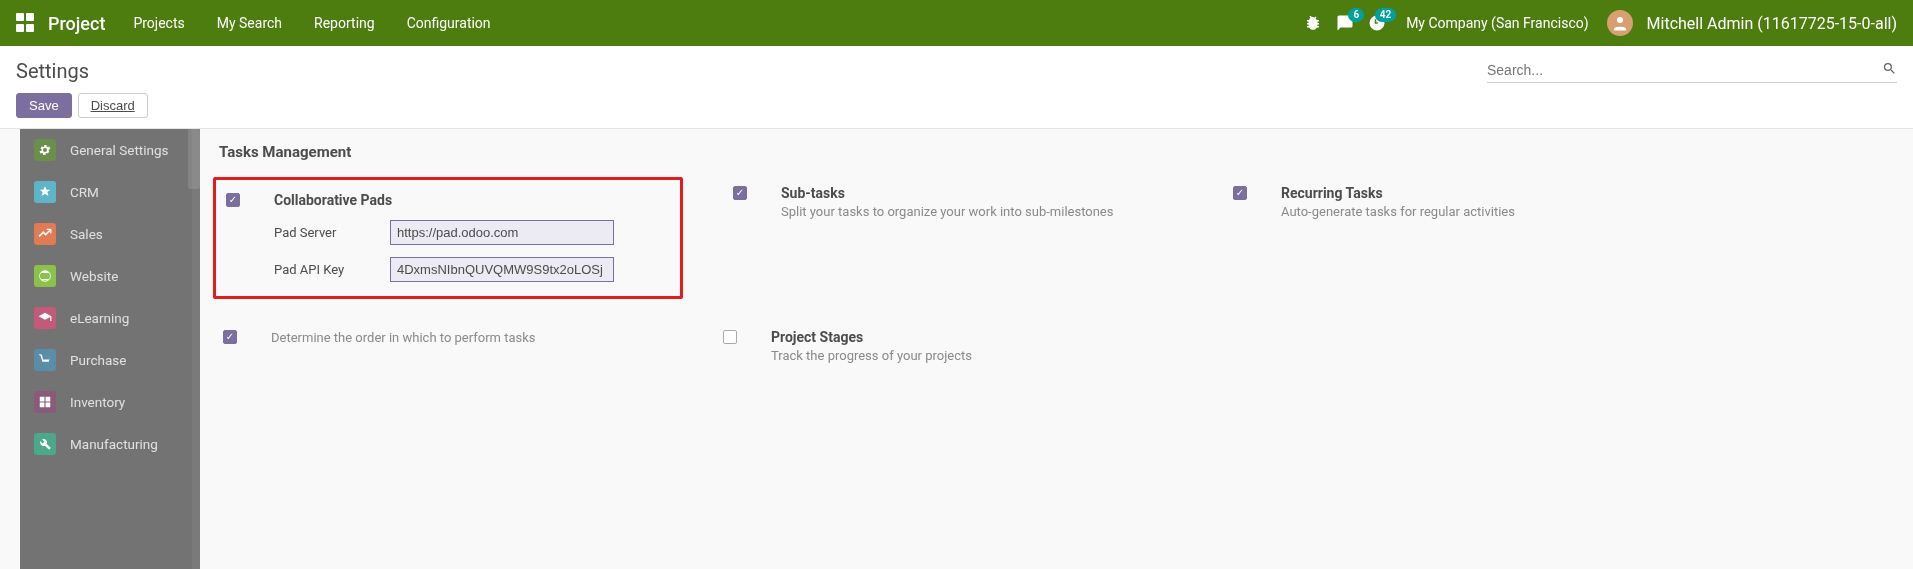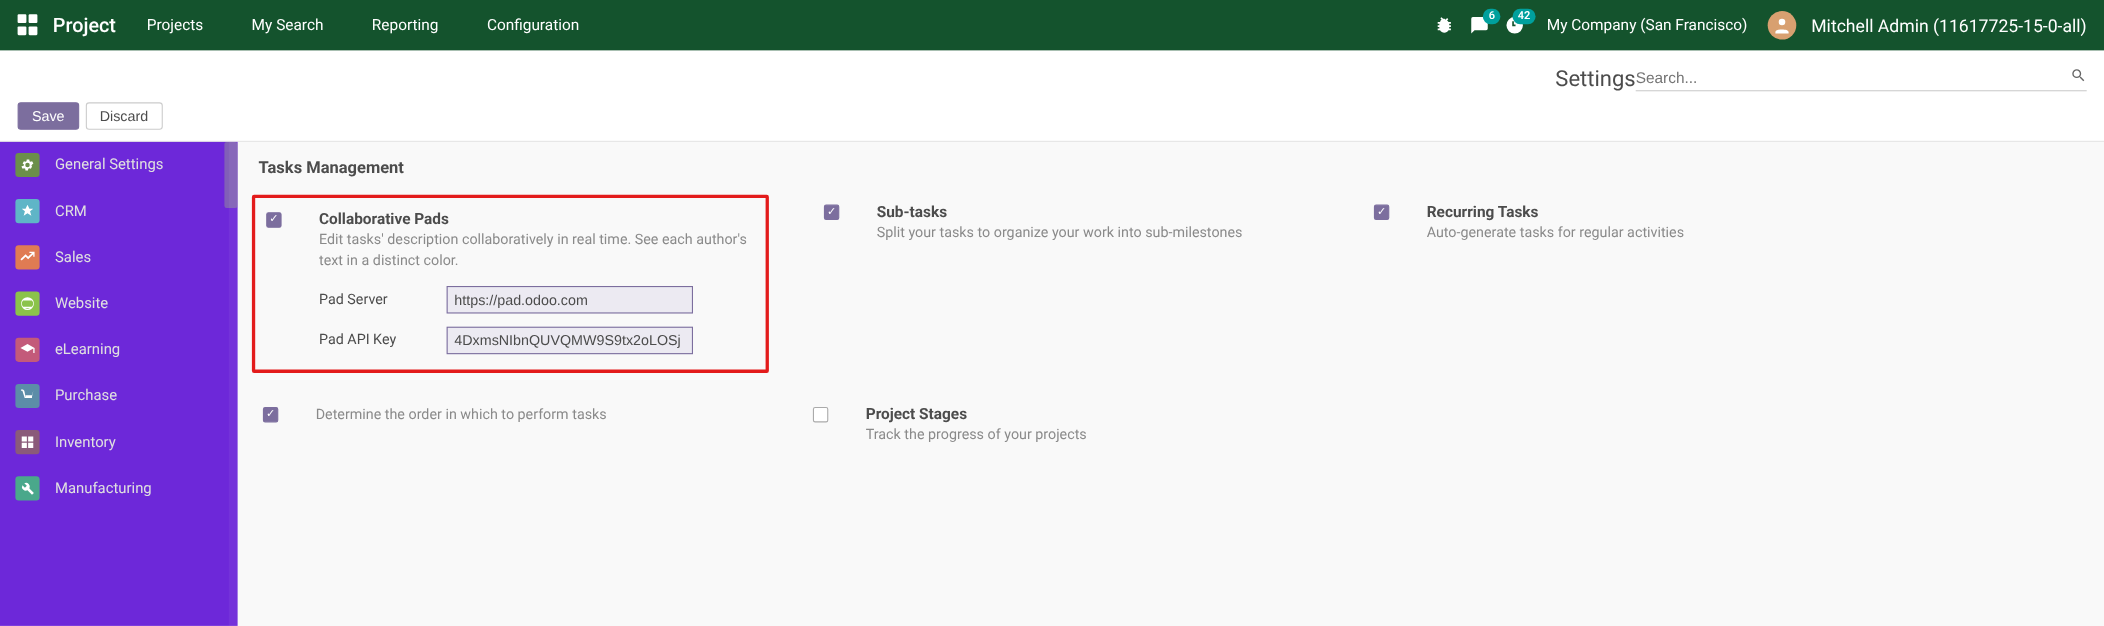--- a/index.html
+++ b/index.html
@@ -1,48 +1,48 @@
 <!DOCTYPE html>
 <html><head>
 <meta charset="utf-8">
 <style>
   * { box-sizing: border-box; margin: 0; padding: 0; }
   body { font-family: -apple-system, BlinkMacSystemFont, "Segoe UI", Roboto, "Helvetica Neue", Arial, sans-serif; font-size: 13px; color: #4c4c4c; background: #f9f9f9; width: 1913px; }
   
   
-  .topnav { background: #14532d; color: #fff; height: 46px; display: flex; align-items: center; padding: 0 16px; }
+  .topnav { background: #4d7c0f; color: #fff; height: 46px; display: flex; align-items: center; padding: 0 16px; }
   .topnav .apps-icon { width: 20px; height: 20px; display: flex; flex-wrap: wrap; gap: 2px; margin-right: 12px; cursor: pointer; }
   .topnav .apps-icon span { width: 8px; height: 8px; background: #fff; border-radius: 1px; }
   .topnav .brand { font-size: 18px; font-weight: 500; margin-right: 28px; }
-  .topnav .menu { display: flex; gap: 44px; }
+  .topnav .menu { display: flex; gap: 32px; }
   .topnav .menu span { cursor: pointer; font-size: 14px; white-space: nowrap; }
   .topnav .spacer { flex: 1; }
   .topnav .right { display: flex; align-items: center; gap: 14px; }
   .topnav .icon-btn { position: relative; cursor: pointer; display: flex; align-items: center; }
   .topnav .bug-icon svg, .topnav .chat-icon svg, .topnav .clock-icon svg { width: 18px; height: 18px; fill: #fff; }
   .topnav .badge { position: absolute; top: -6px; right: -10px; background: #00a09d; color: #fff; font-size: 10px; font-weight: 600; border-radius: 8px; padding: 1px 5px; line-height: 1.2; }
   .topnav .company { cursor: pointer; font-size: 14px; margin-left: 6px; white-space: nowrap; }
   .topnav .avatar { width: 26px; height: 26px; border-radius: 50%; background: #d8a070; margin-left: 4px; overflow:hidden; display:flex; align-items:center; justify-content:center; }
   .topnav .user { cursor: pointer; font-size: 16px; white-space: nowrap; }
   
   
   .subheader { background: #fff; border-bottom: 1px solid #e5e5e5; padding: 12px 16px 0 16px; }
-  .subheader .row1 { display: flex; align-items: center; justify-content: flex-end; margin-bottom: 10px; }
+  .subheader .row1 { display: flex; align-items: center; justify-content: space-between; margin-bottom: 10px; }
   .subheader h1 { font-size: 20px; font-weight: 400; color: #4c4c4c; }
   .subheader .search { display: flex; align-items: center; width: 410px; border-bottom: 1px solid #ccc; }
   .subheader .search input { flex: 1; border: none; outline: none; font-size: 14px; padding: 4px 0; background: transparent; }
   .subheader .search .sicon svg { width: 15px; height: 15px; fill: #666; }
   .subheader .buttons { display: flex; gap: 6px; padding-bottom: 10px; }
   .btn { padding: 4px 12px; font-size: 13px; border-radius: 3px; border: 1px solid transparent; cursor: pointer; }
   .btn-primary { background: #7c6e9e; color: #fff; border-color: #7c6e9e; }
-  .btn-secondary { background: #fff; color: #4c4c4c; border: 1px solid #ccc; }
+  .btn-secondary { background: #fff; color: #4c4c4c; border: 1px solid #ccc; text-decoration: underline; }
   
   
   .body { display: flex; }
-  .sidebar { width: 216px; background: #6d28d9; color: #e0e0e0; min-height: 440px; position: relative; }
+  .sidebar { width: 180px; background: #737373; color: #e0e0e0; min-height: 440px; position: relative; margin-left: 20px; }
   .sidebar::after { content:""; position:absolute; right:0; top:0; width:8px; height:100%; background: rgba(255,255,255,0.05); }
   .sidebar-scroll { position:absolute; right:0; top:0; width:12px; height:60px; background: rgba(150,150,150,0.5); border-radius:2px; }
   .sidebar-item { display: flex; align-items: center; gap: 14px; padding: 10px 14px; cursor: pointer; font-size: 13.5px; }
   .sidebar-item .sicon { width: 22px; height: 22px; border-radius: 3px; display: flex; align-items: center; justify-content: center; flex-shrink: 0; }
   .sicon svg { width: 14px; height: 14px; fill: #fff; }
   .ic-gear   { background: #6b8f4a; }
   .ic-crm    { background: #5fb5c7; }
   .ic-sales  { background: #e07b53; }
   .ic-web    { background: #8bc34a; }
   .ic-elearn { background: #c35a7a; }
@@ -204,21 +204,20 @@
   <div class="content">
     <div class="section-title">Tasks Management</div>
     <div class="settings-grid">
 
       <div class="setting-box highlight">
         <div class="setting-check">
           <div class="cbox checked"></div>
         </div>
         <div class="setting-body">
           <div class="setting-label">Collaborative Pads</div>
-          <div class="setting-desc">Edit tasks' description collaboratively in real time. See each author's text in a distinct color.</div>
           <div class="field-row">
             <span class="flabel">Pad Server</span>
             <input type="text" value="https://pad.odoo.com" style="">
           </div>
           <div class="field-row">
             <span class="flabel">Pad API Key</span>
             <input type="text" value="4DxmsNIbnQUVQMW9S9tx2oLOSj" style="">
           </div>
         </div>
       </div>

